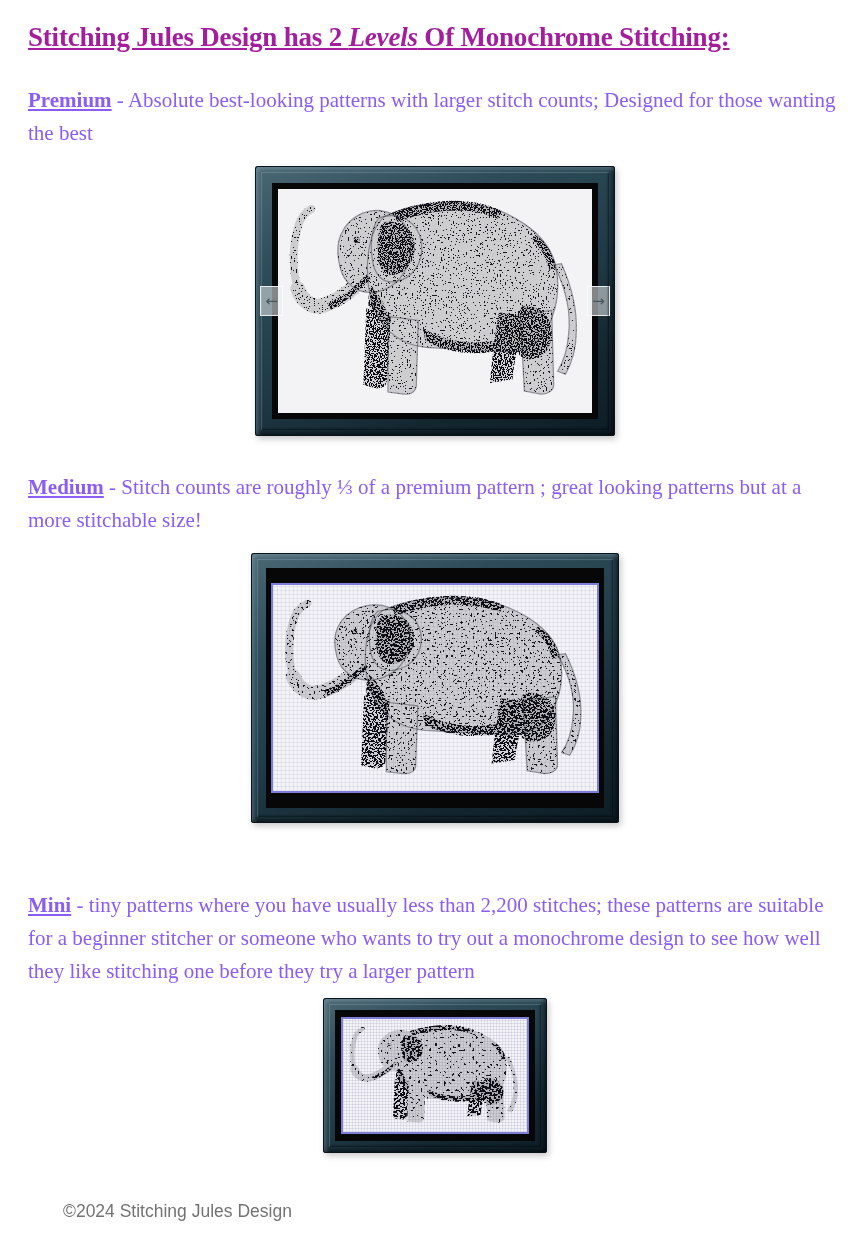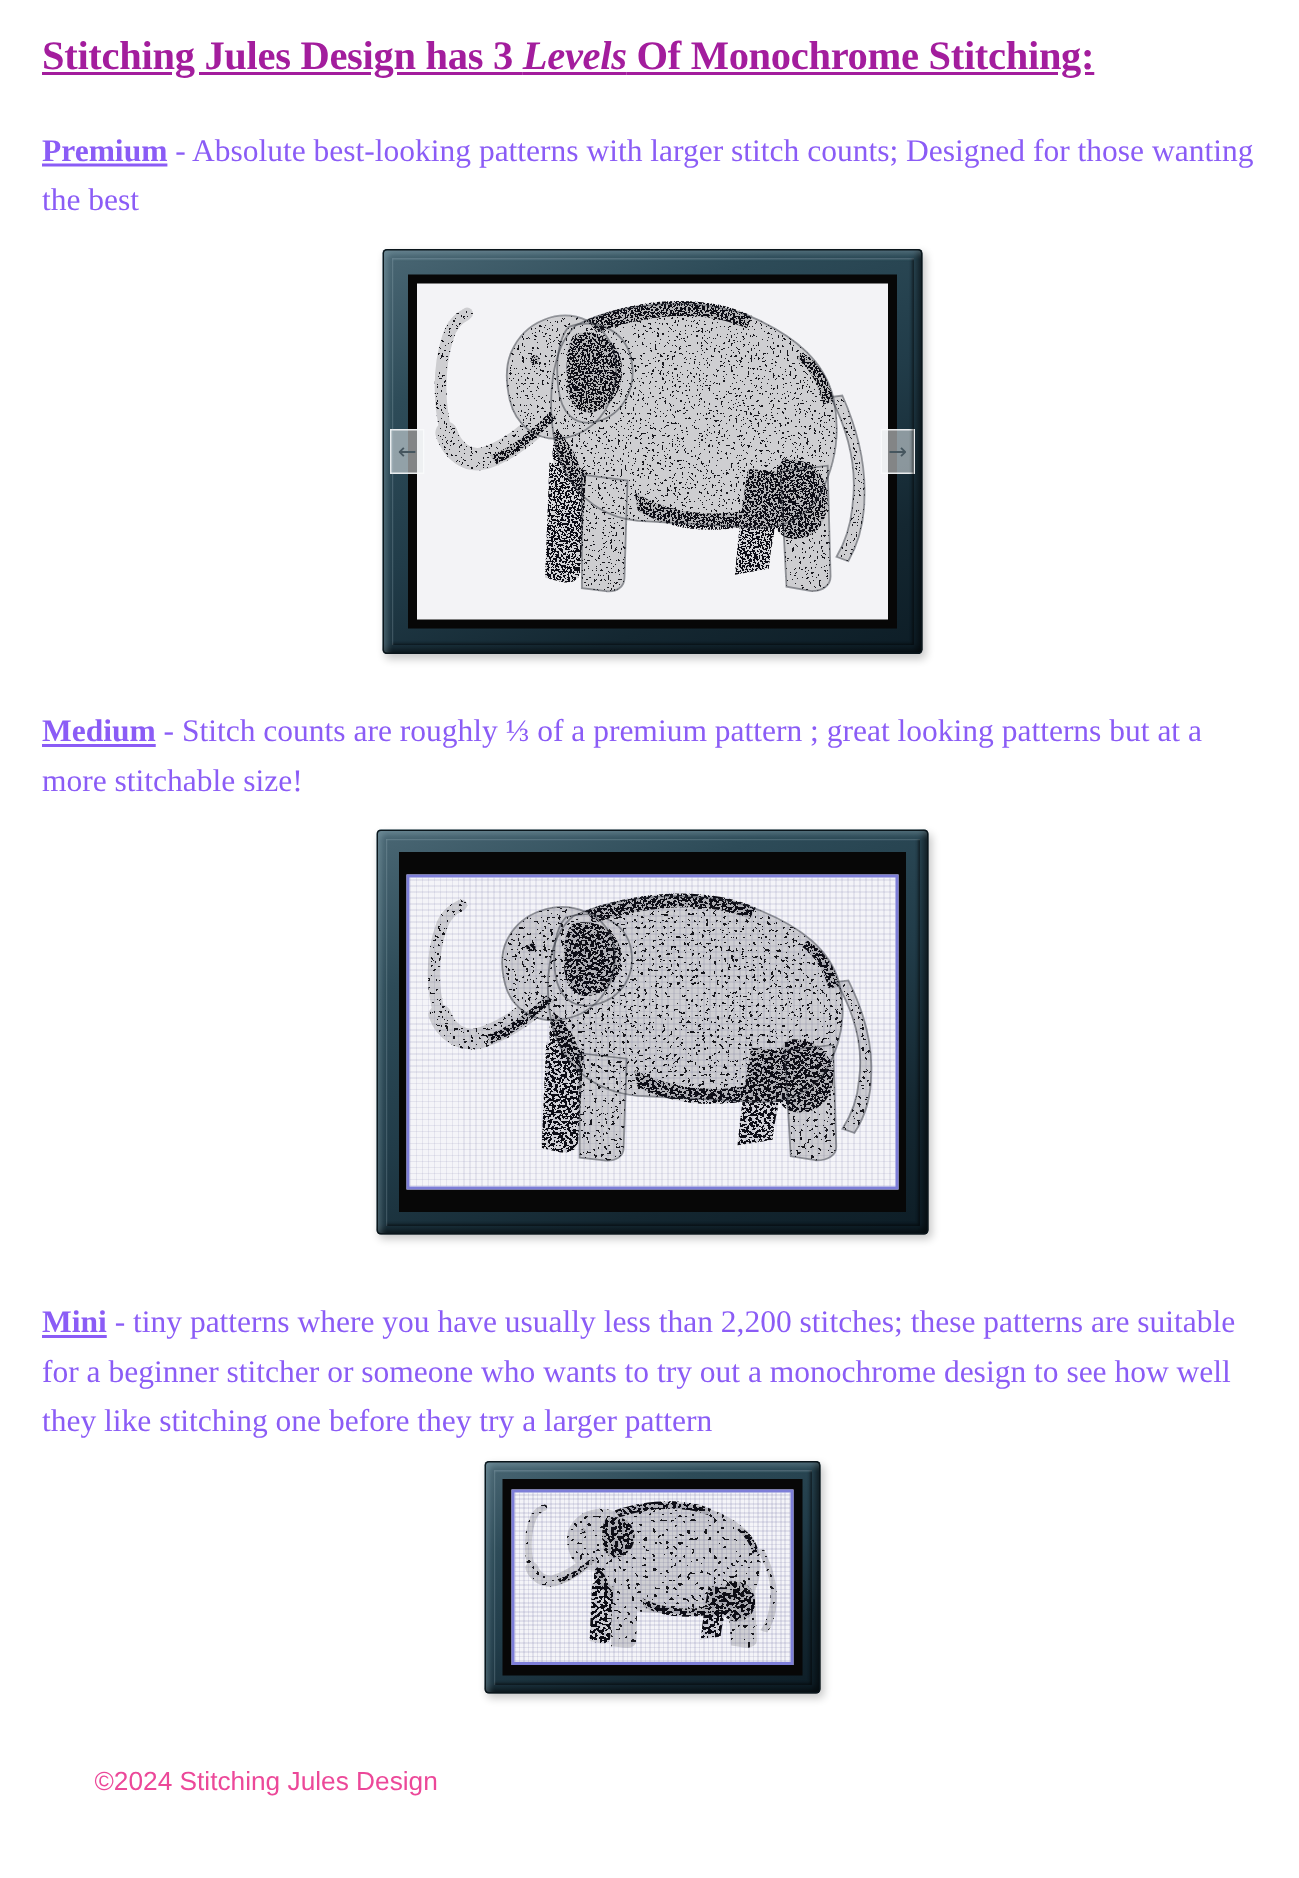--- a/index.html
+++ b/index.html
@@ -30,21 +30,21 @@
     line-height:33px;
     max-width:818px;
     color:#8b5cf6;
   }
   .desc .lvl {
     font-weight:bold;
     text-decoration:underline;
   }
   .p-premium { margin-top:30px; }
   .p-medium  { margin-top:35px; }
-  .p-mini    { margin-top:42px; }
+  .p-mini    { margin-top:66px; }
 
   .frame-row { display:flex; justify-content:center; }
 
   .frame {
     position:relative;
     border-radius:3px;
     background:
       linear-gradient(158deg, #4a6774 0%, #2d4b58 26%, #213c49 52%, #142731 78%, #0d1d26 100%);
     box-shadow:
       inset 0 0 0 1px #0a151b,
@@ -94,21 +94,21 @@
     font-size:15px; line-height:1;
     cursor:pointer; user-select:none;
   }
   .nav-prev { left:5px; }
   .nav-next { right:5px; }
 
   .footer {
     margin:48px 0 0 35px;
     font-family:"Liberation Sans", sans-serif;
     font-size:17.5px;
-    color:#ec4899;
+    color:#737373;
   }
 </style>
 </head>
 <body>
 
 <svg width="0" height="0" style="position:absolute" aria-hidden="true">
   <defs>
     <filter id="stip-fine" x="-5%" y="-5%" width="110%" height="110%">
       <feTurbulence type="fractalNoise" baseFrequency="0.6" numOctaves="2" seed="4" result="n"></feTurbulence>
       <feComponentTransfer in="n" result="t">
@@ -198,21 +198,21 @@
     <g id="elephant-figure">
       <use href="#ele-main" opacity="0.15"></use>
       <use href="#ele-dark" opacity="0.12"></use>
     </g>
   </defs>
 </svg>
 
 <div class="page">
   <div class="content">
 
-    <h1 class="doc-title"><span>Stitching Jules Design has 3 </span><span class="it">Levels</span><span> Of Monochrome Stitching:</span></h1>
+    <h1 class="doc-title"><span>Stitching Jules Design has 2 </span><span class="it">Levels</span><span> Of Monochrome Stitching:</span></h1>
 
     <p class="desc p-premium"><span class="lvl">Premium</span><span> - </span><span>Absolute best-looking patterns with larger stitch counts; Designed for those wanting the best</span></p>
 
     <div class="frame-row">
       <figure class="frame frame-premium">
         <div class="mat mat-premium">
           <div class="cloth">
             <svg class="art" viewBox="0 0 320 225" preserveAspectRatio="none">
               <use href="#ele-main" opacity="0.15"></use>
               <use href="#ele-dark" opacity="0.12"></use>

